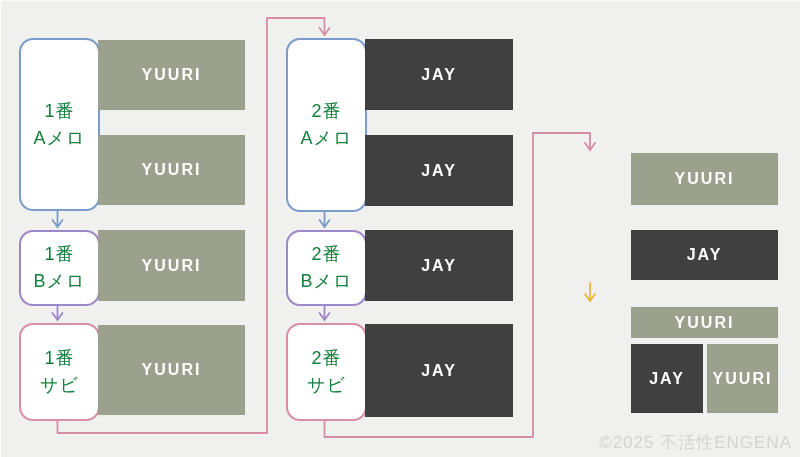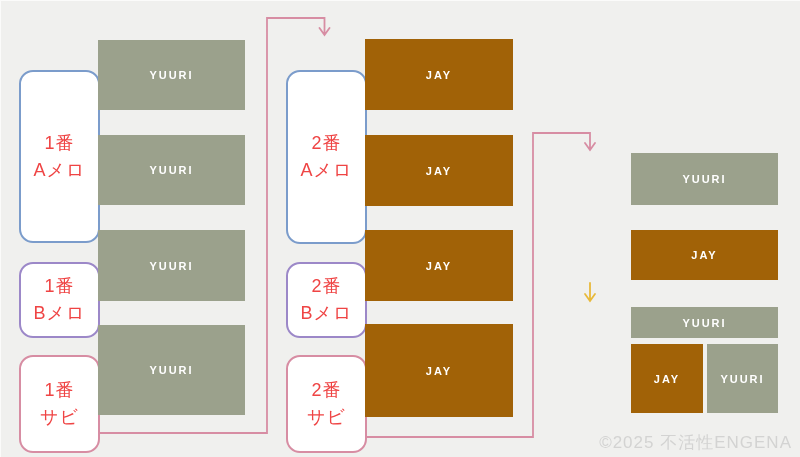--- a/index.html
+++ b/index.html
@@ -5,33 +5,33 @@
   html,body{margin:0;padding:0;}
   body{font-family:"Liberation Sans","DejaVu Sans",sans-serif;background:#e8e8e6;}
   .stage{
     position:relative;width:800px;height:457px;background:#f0f0ee;overflow:hidden;
     box-shadow:inset 0 1px 0 #fbfbfa, inset 1px 0 0 #fbfbfa;
   }
   .connectors{position:absolute;left:0;top:0;width:800px;height:457px;pointer-events:none;}
   .sbox{
     position:absolute;background:#ffffff;border:2px solid #888;border-radius:14px;
     display:flex;flex-direction:column;align-items:center;justify-content:center;
-    font-size:18px;line-height:1.5;color:#ef4444;text-align:center;letter-spacing:1px;margin-top:32px;
+    font-size:18px;line-height:1.5;color:#15803d;text-align:center;letter-spacing:1px;
   }
   .b-blue  {border-color:#7b9ccb;}
   .b-purple{border-color:#9c88c8;}
   .b-pink  {border-color:#d78da3;}
   .b-gold  {border-color:#e8b93a;}
   .b-orange{border-color:#f0a14e;}
   .blk{
     position:absolute;display:flex;align-items:center;justify-content:center;
-    color:#ffffff;font-weight:bold;font-size:11px;letter-spacing:2px;
+    color:#ffffff;font-weight:bold;font-size:16px;letter-spacing:2px;
   }
   .blk.gray {background:#9ba18c;}
-  .blk.green{background:#a16207;}
+  .blk.green{background:#404040;}
   .watermark{
     position:absolute;right:8px;bottom:3px;font-size:17px;color:#d3d3d2;letter-spacing:1px;margin-left:12px;
   }
 </style>
 </head>
 <body>
 
 <div class="stage">
 
   <svg class="connectors" viewBox="0 0 800 457" fill="none" stroke-width="1.8" stroke-linecap="round" stroke-linejoin="miter">

